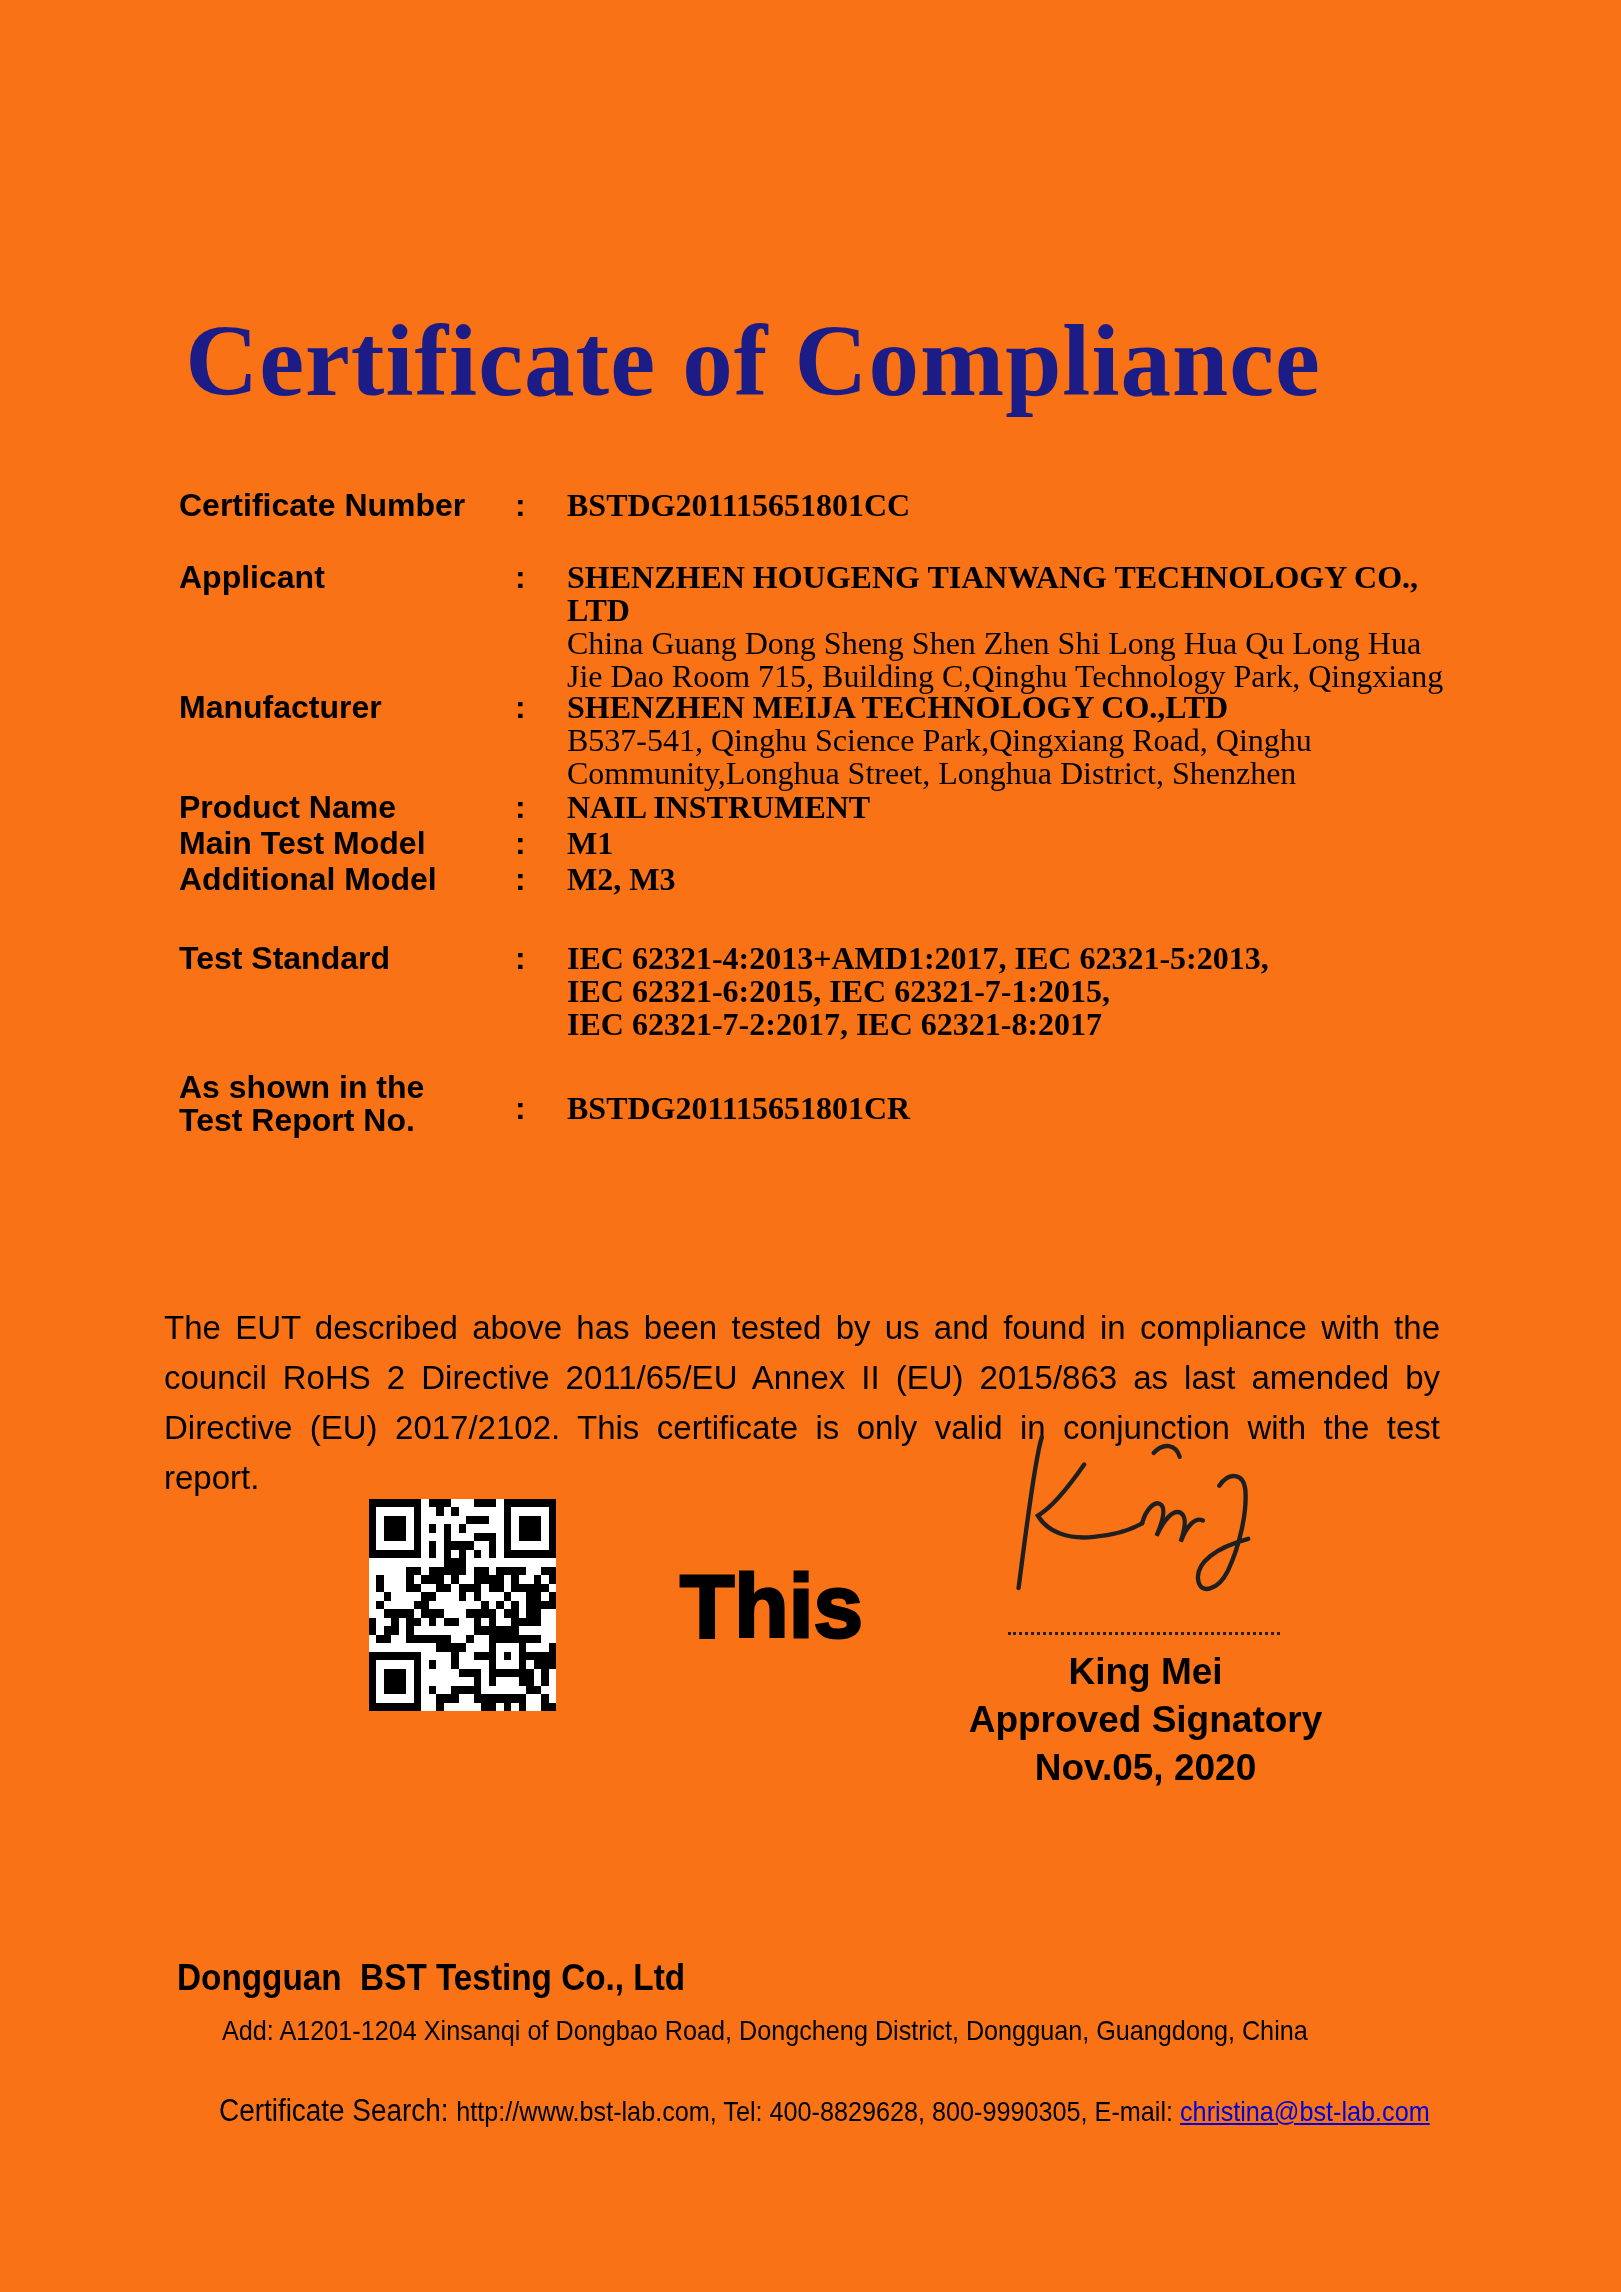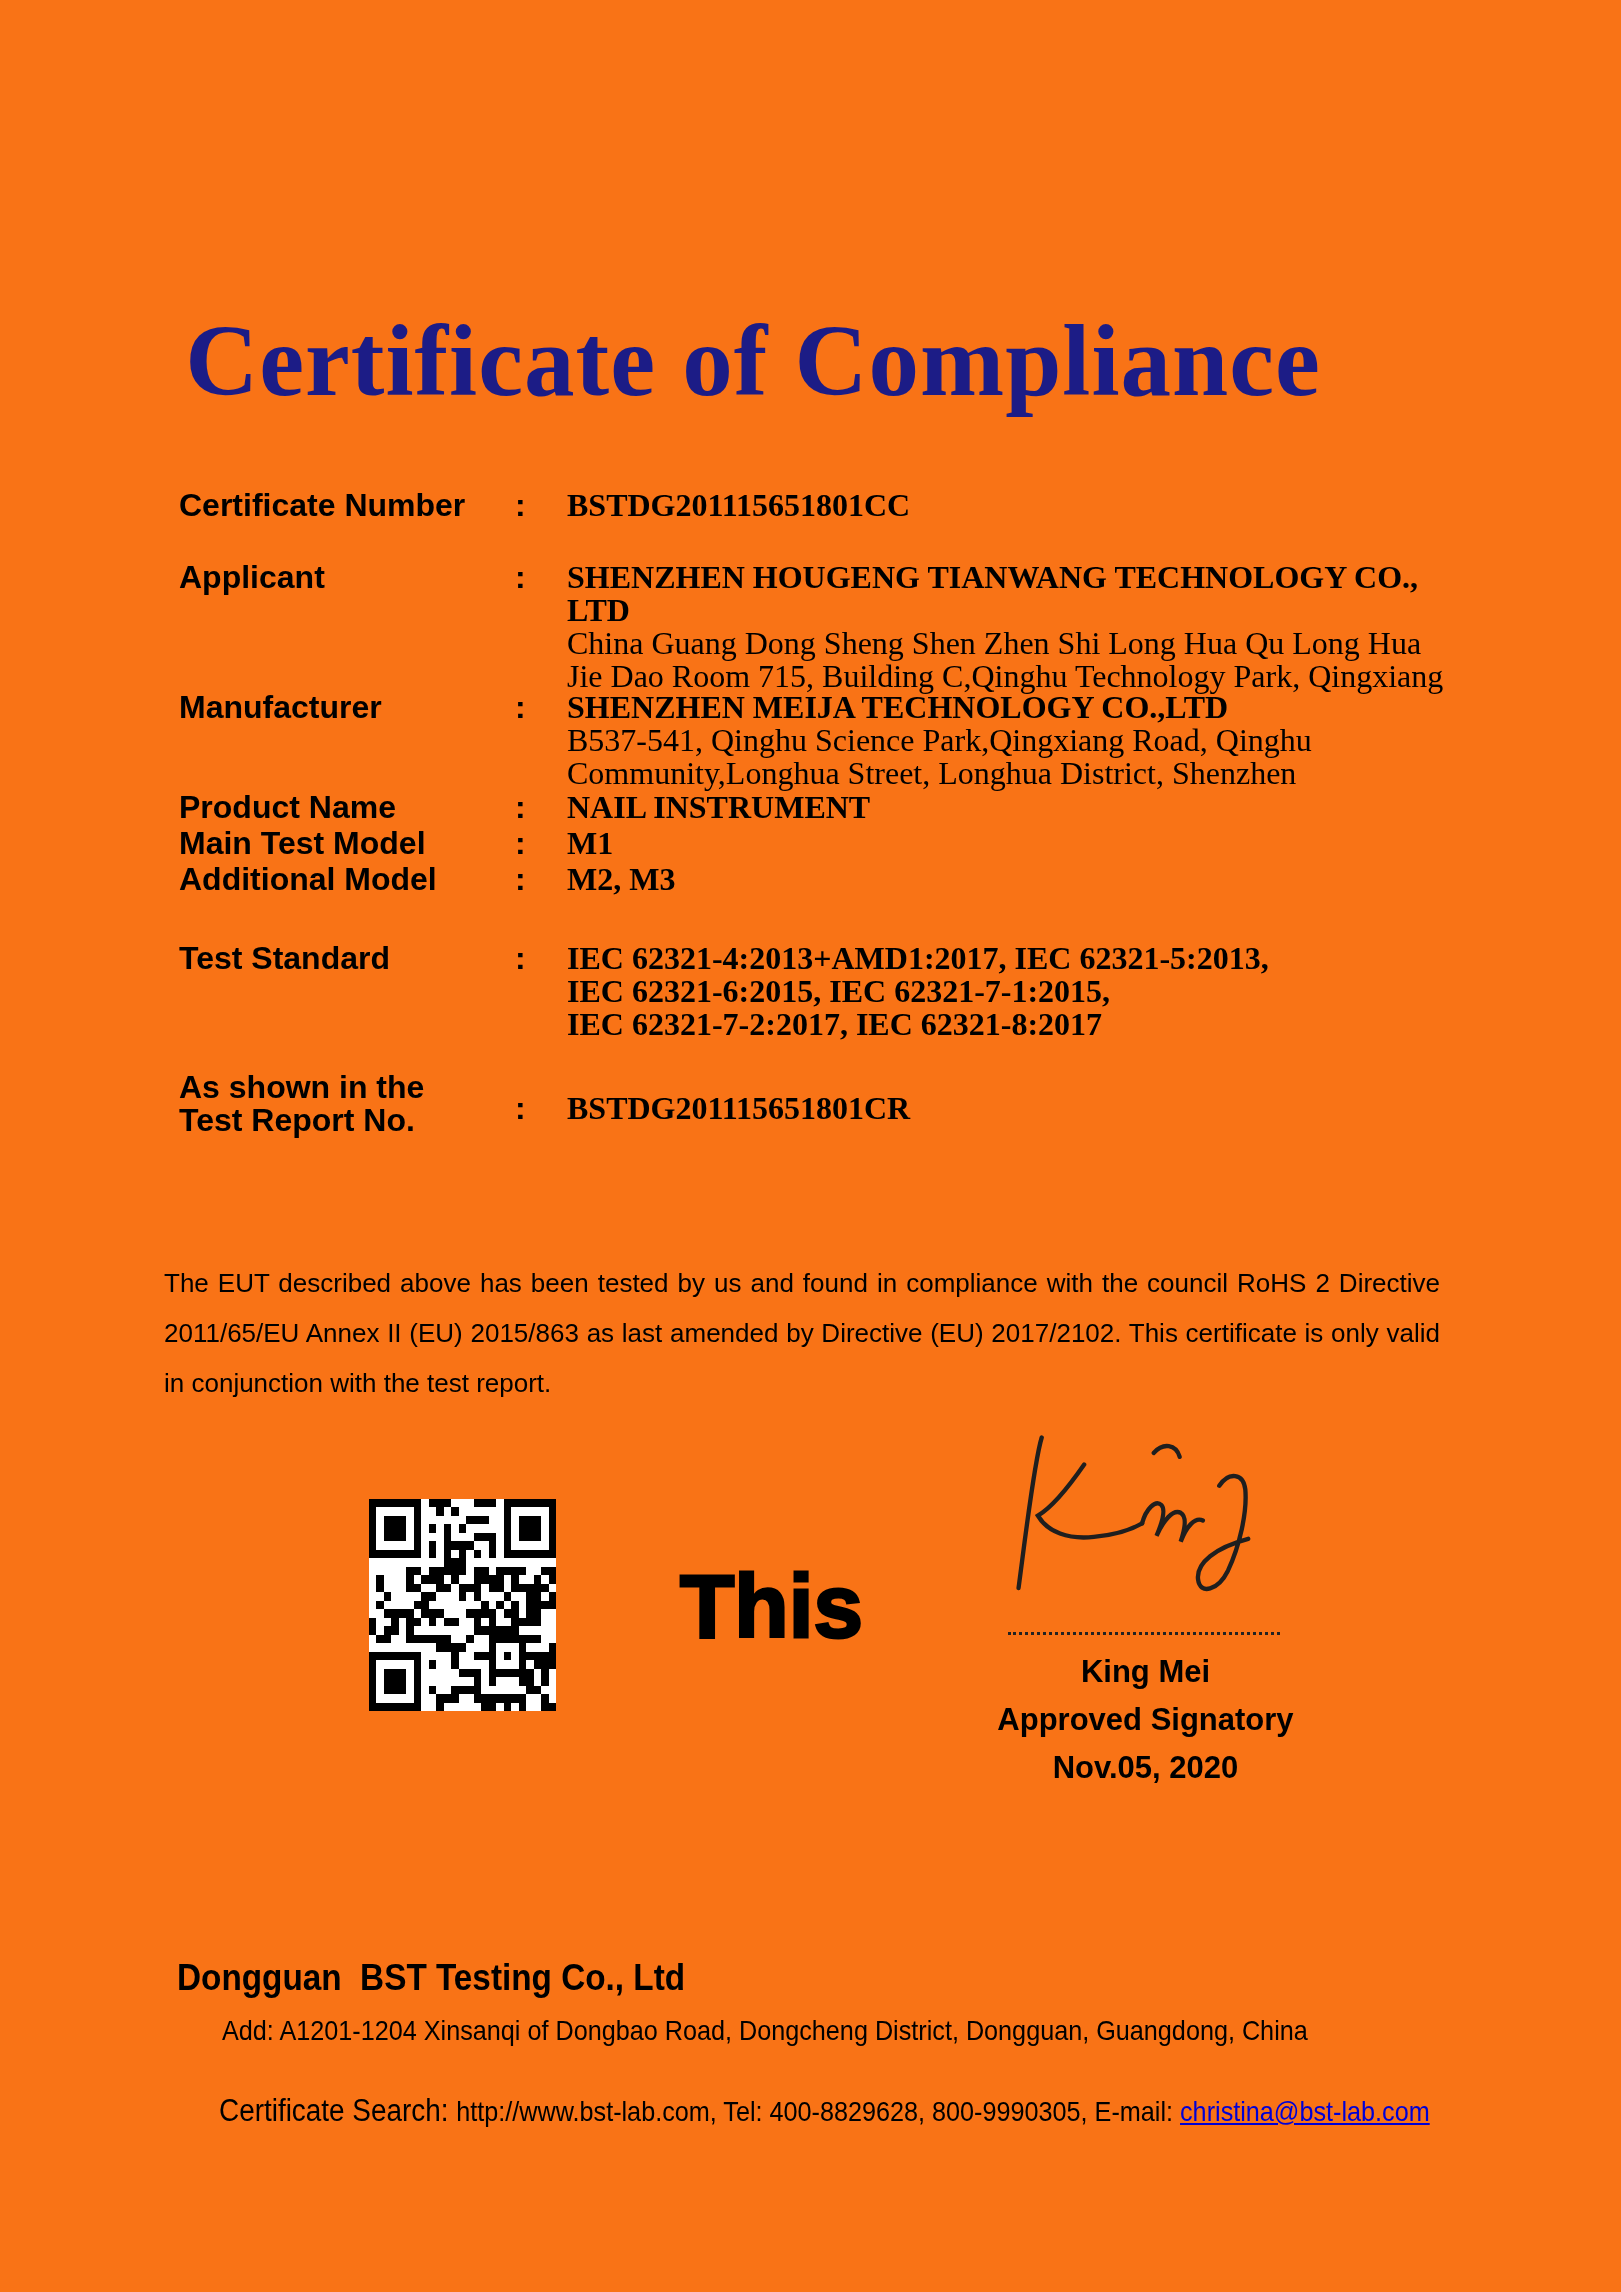--- a/index.html
+++ b/index.html
@@ -23,22 +23,22 @@
     line-height:1;
     color:#1c1c86;
     letter-spacing:1px;
   }
   .row{position:absolute;left:0;width:1621px;font-size:32px;line-height:33px;}
   .lbl{position:absolute;left:179px;width:333px;font-weight:bold;}
   .colon{position:absolute;left:515px;font-weight:bold;}
   .val{position:absolute;left:567px;width:898px;font-family:Liberation Serif, serif;}
   .b{font-weight:bold;}
   .para{
-    position:absolute;left:164px;top:1232px;width:1276px;
-    font-size:26px;line-height:50px;text-align:justify;
+    position:absolute;left:164px;top:1270px;width:1276px;
+    font-size:33px;line-height:50px;text-align:justify;
   }
   .qr{
     position:absolute;left:369px;top:1499px;width:187px;height:212px;
     display:grid;
     grid-template-columns:repeat(25,1fr);
     grid-template-rows:repeat(25,1fr);
     background:#fff;
   }
   .qr i{display:block;}
   .qr i.d{background:#000;}
@@ -47,21 +47,21 @@
     font-size:89px;font-weight:bold;line-height:1;
     letter-spacing:0px;
     -webkit-text-stroke:2.9px #000;
     color:#000;
   }
   .sig-svg{position:absolute;left:999px;top:1424px;}
   .dotline{
     position:absolute;left:1008px;top:1607px;width:272px;height:25px;
     border-bottom:3.9px dotted #222;
   }
-  .sigtxt{position:absolute;left:966px;width:359px;text-align:center;font-weight:bold;font-size:31px;line-height:33px;}
+  .sigtxt{position:absolute;left:966px;width:359px;text-align:center;font-weight:bold;font-size:37px;line-height:33px;}
   .sig-name{top:1655px;}
   .sig-role{top:1703px;}
   .sig-date{top:1751px;}
   .cond{transform:scaleX(0.9);transform-origin:0 50%;white-space:pre;}
   .f-company{position:absolute;left:177px;top:1957px;font-size:37px;font-weight:bold;}
   .f-address{position:absolute;left:177px;top:2015px;font-size:28px;margin-left:45px;}
   .f-search{position:absolute;left:177px;top:2061px;font-size:28px;}
   .f-search .search-lbl{font-size:31px;}
   .f-search a{color:#0000d6;text-decoration:underline;}
 </style>

